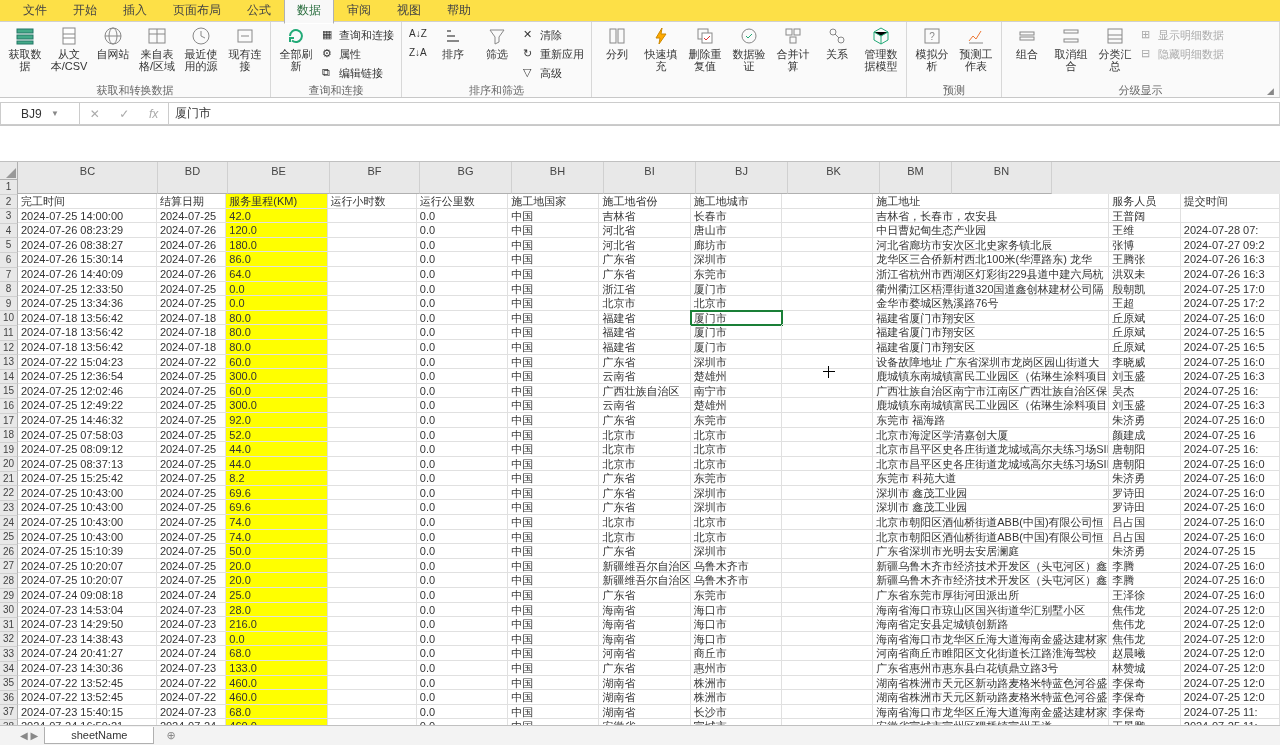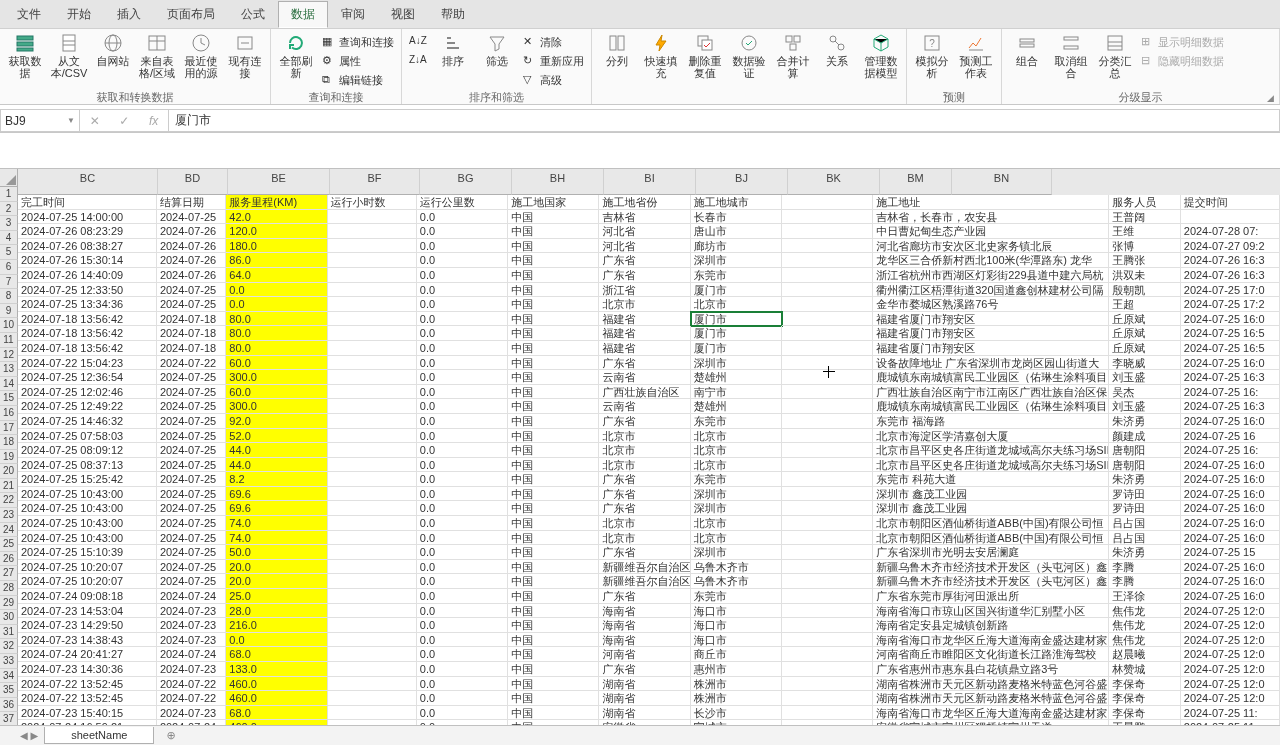--- a/index.html
+++ b/index.html
@@ -1,53 +1,53 @@
 <!DOCTYPE html>
 <html><head>
 <meta charset="utf-8">
 <style>
 * { margin: 0; padding: 0; box-sizing: border-box; font-family: "Microsoft YaHei", "SimSun", sans-serif; }
 body { width: 1280px; height: 745px; background: #fff; overflow: hidden; font-size: 12px; color: #333; }
 
 
-.tab-bar { height: 29px; background: #e5e5e5; display: flex; align-items: center; padding-left: 4px; border-bottom: 1px solid #d0d0d0; }
+.tab-bar { height: 22px; background: #fde047; display: flex; align-items: center; padding-left: 10px; border-bottom: 1px solid #d0d0d0; }
 .tab-bar .tab { padding: 4px 12px; color: #444; cursor: pointer; border: 1px solid transparent; }
 .tab-bar .tab.active { border: 1px solid #b0b0b0; border-bottom: 1px solid #fff; background: #f8f8f8; color: #2a6e3f; font-weight: 500; }
 
 
 .ribbon { height: 76px; background: #fafafa; display: flex; border-bottom: 1px solid #c8c8c8; }
 .group { display: flex; flex-direction: column; border-right: 1px solid #d8d8d8; padding: 2px 4px 0 4px; position: relative; }
 .group .btns { display: flex; flex: 1; align-items: flex-start; gap: 2px; }
 .bigbtn { display: flex; flex-direction: column; align-items: center; justify-content: flex-start; width: 42px; height: 58px; padding: 2px 0; cursor: pointer; }
 .bigbtn .icon { width: 20px; height: 20px; margin-bottom: 2px; }
 .bigbtn .lbl { font-size: 11px; text-align: center; line-height: 12px; }
 .smcol { display: flex; flex-direction: column; gap: 1px; justify-content: flex-start; padding-top: 2px; }
 .smbtn { height: 18px; font-size: 11px; display: flex; align-items: center; gap: 3px; padding: 0 3px; cursor: pointer; white-space: nowrap; }
 .smicon { width: 14px; height: 14px; display: inline-block; }
 .group-label { font-size: 11px; color: #666; text-align: center; height: 14px; line-height: 14px; }
 .launcher { position: absolute; right: 2px; bottom: 1px; width: 10px; height: 10px; font-size: 9px; color: #888; }
 
 
 .fbar { height: 24px; display: flex; border-bottom: 1px solid #c8c8c8; align-items: stretch; margin-top: 4px; }
-.namebox { width: 80px; border: 1px solid #ccc; display: flex; align-items: center; padding: 0 4px; font-size: 12px; background: #fff; }
+.namebox { width: 80px; border: 1px solid #ccc; display: flex; align-items: center; padding: 0 20px; font-size: 12px; background: #fff; }
 .namebox .dd { margin-left: auto; font-size: 8px; color: #888; }
 .fbar-btns { width: 88px; display: flex; align-items: center; justify-content: space-around; border-top: 1px solid #ccc; border-bottom: 1px solid #ccc; color: #aaa; font-size: 12px; }
 .fbar-input { flex: 1; border: 1px solid #ccc; display: flex; align-items: center; padding: 0 6px; font-size: 12px; background: #fff; }
 
 
 .gap { height: 36px; border-bottom: 1px solid #c0c0c0; }
 
 
 .grid { display: flex; }
 .rowhdrs { width: 18px; background: #e8e8e8; }
 .corner { height: 18px; border-bottom: 1px solid #b0b0b0; border-right: 1px solid #b0b0b0; background: #e8e8e8; position: relative; }
 .corner::after { content: ""; position: absolute; right: 1px; bottom: 1px; border: 5px solid transparent; border-right-color: #999; border-bottom-color: #999; }
 .rowh { height: 14.6px; font-size: 10px; text-align: center; border-bottom: 1px solid #d0d0d0; border-right: 1px solid #b0b0b0; background: #e8e8e8; line-height: 14.6px; color: #444; }
 .cols { flex: 1; overflow: hidden; }
-.colhdrs { height: 26px; display: flex; background: #e8e8e8; }
+.colhdrs { height: 32px; display: flex; background: #e8e8e8; }
 .colh { border-right: 1px solid #d0d0d0; border-bottom: 1px solid #b0b0b0; font-size: 11px; text-align: center; line-height: 18px; color: #444; }
 .datarow { height: 14.6px; display: flex; font-size: 11px; }
 .cell { border-right: 1px solid #e0e0e0; border-bottom: 1px solid #e0e0e0; padding: 0 3px; line-height: 14.6px; overflow: hidden; white-space: nowrap; }
 .cell.hl { background: #ffff00; }
 .cell.hdr { font-weight: 400; }
 .sel-cell { outline: 2px solid #1a7f37; outline-offset: -1px; }
 
 
 .cur { position: absolute; left: 823px; top: 366px; width: 12px; height: 12px; pointer-events: none; }
 .cur::before, .cur::after { content: ""; position: absolute; background: #000; }

